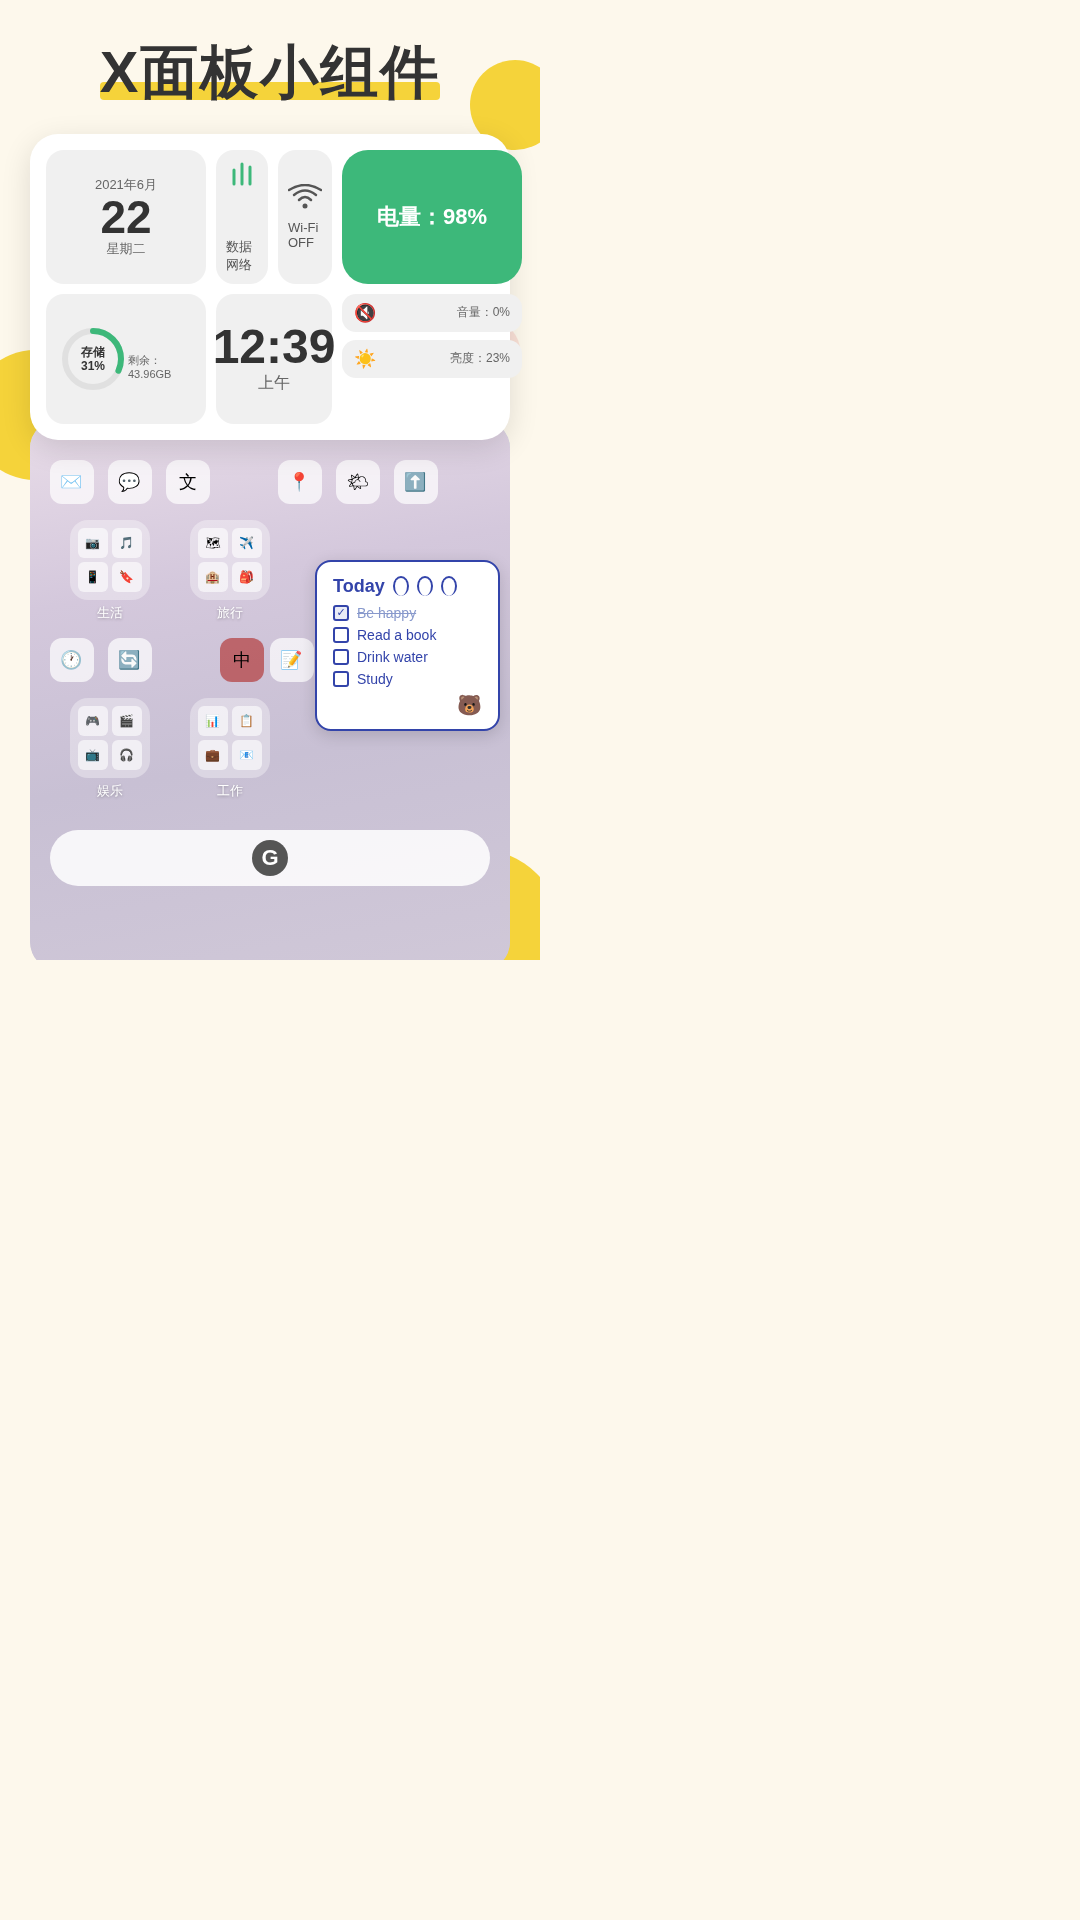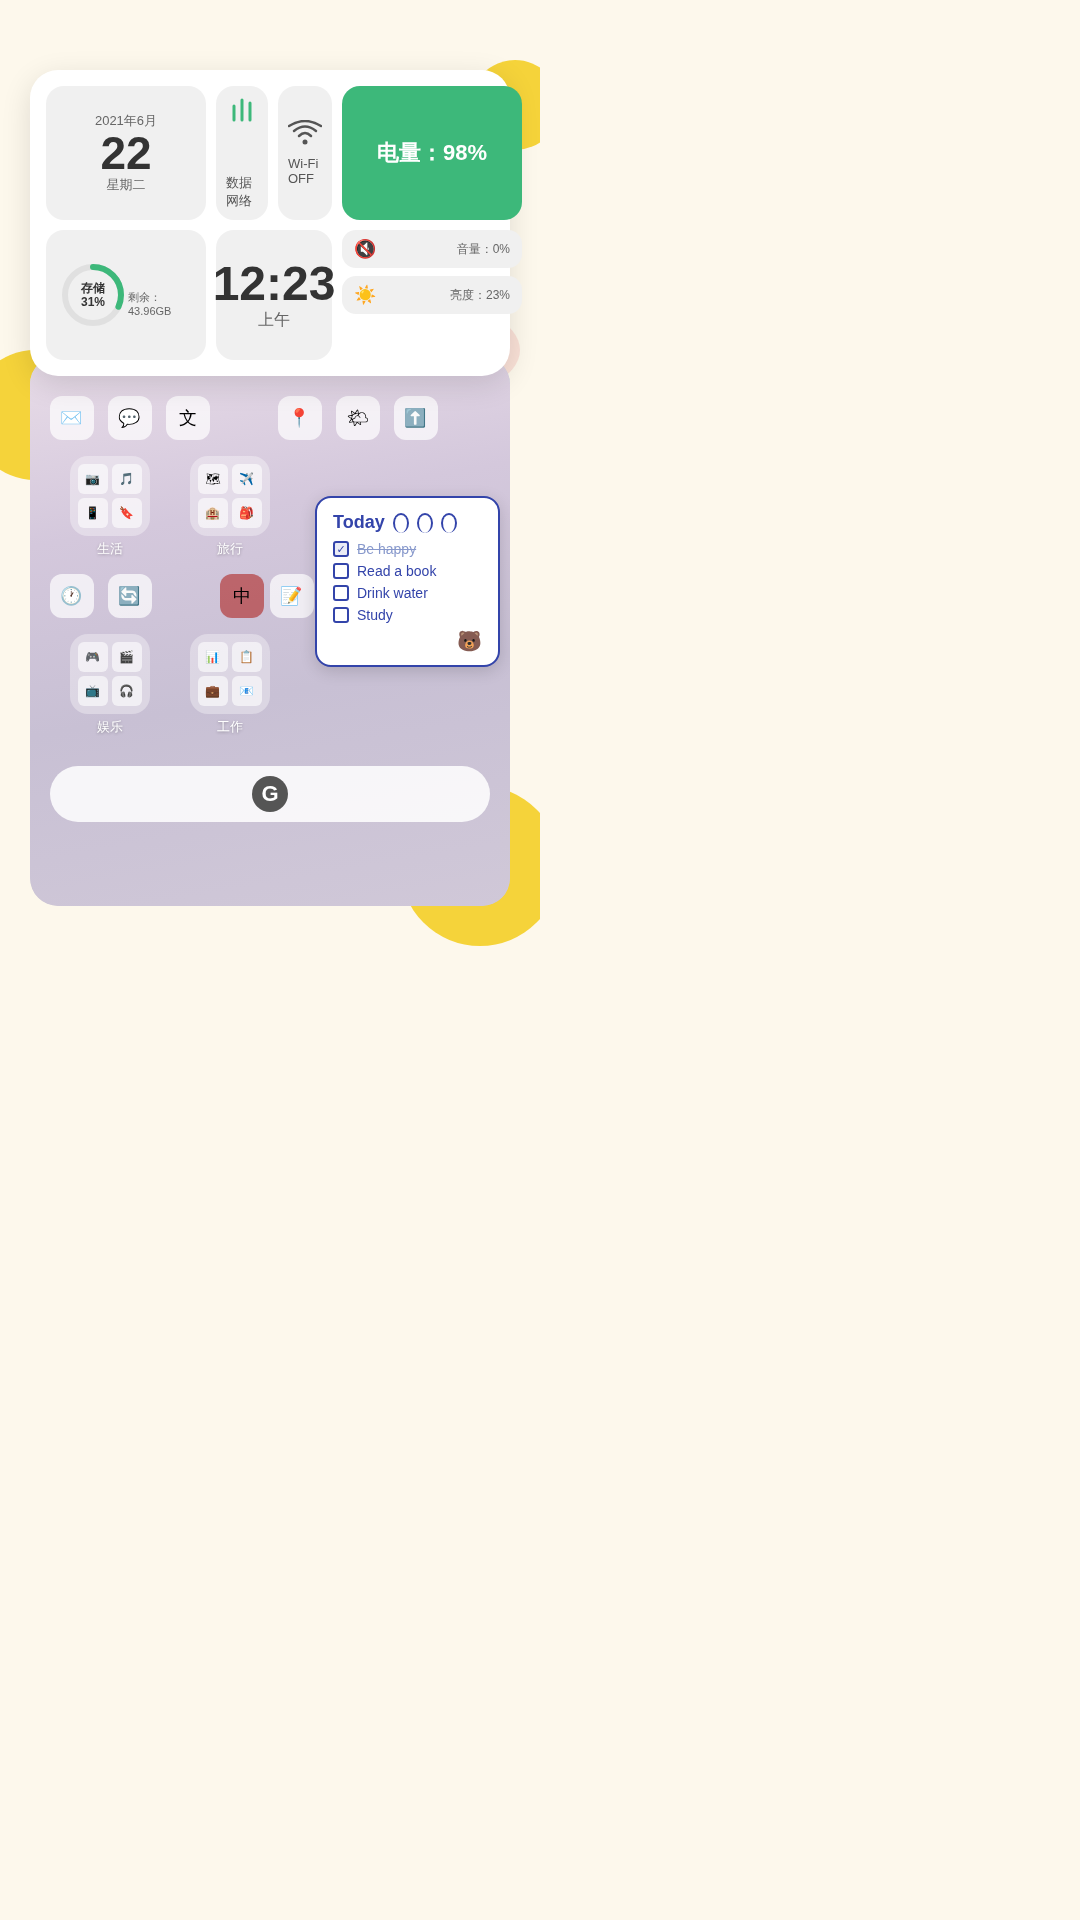--- a/index.html
+++ b/index.html
@@ -182,21 +182,21 @@
     }
     .wifi-label {
       font-size: 13px;
       color: #555;
       margin-top: 4px;
     }
 
     
     .battery-cell {
       background: #3db87a;
-      border-radius: 18px;
+      border-radius: 26px;
       display: flex;
       align-items: center;
       justify-content: center;
       padding: 10px 16px;
       grid-column: 4 / 5;
       grid-row: 1 / 2;
     }
     .battery-text {
       color: white;
       font-size: 22px;
@@ -503,20 +503,24 @@
 <body>
 
 <div class="page-content">
 
   <div class="bg-circle-yellow-left"></div>
   <div class="bg-circle-yellow-right-top"></div>
   <div class="bg-circle-yellow-bottom"></div>
   <div class="bg-ellipse-peach"></div>
 
   <div class="header">
+    <div style="display:inline-block; position:relative;">
+      <span class="header-title">X面板小组件</span>
+      <div class="header-title-highlight"></div>
+    </div>
   </div>
 
   <div class="phone-area">
 
     <div class="widget-panel">
 
       <div class="date-cell">
         <span class="date-year-month">2021年6月</span>
         <span class="date-day">22</span>
         <span class="date-weekday">星期二</span>
@@ -558,21 +562,21 @@
           </svg>
           <div class="storage-ring-text">
             <div>存储</div>
             <div>31%</div>
           </div>
         </div>
         <span class="storage-remaining">剩余：43.96GB</span>
       </div>
 
       <div class="clock-cell">
-        <span class="clock-time">12:23</span>
+        <span class="clock-time">12:39</span>
         <span class="clock-ampm">上午</span>
       </div>
 
       <div class="right-cells">
         <div class="volume-cell">
           <span class="volume-icon">🔇</span>
           <span class="volume-label">音量：0%</span>
         </div>
         <div class="brightness-cell">
           <span class="brightness-icon">☀️</span>

